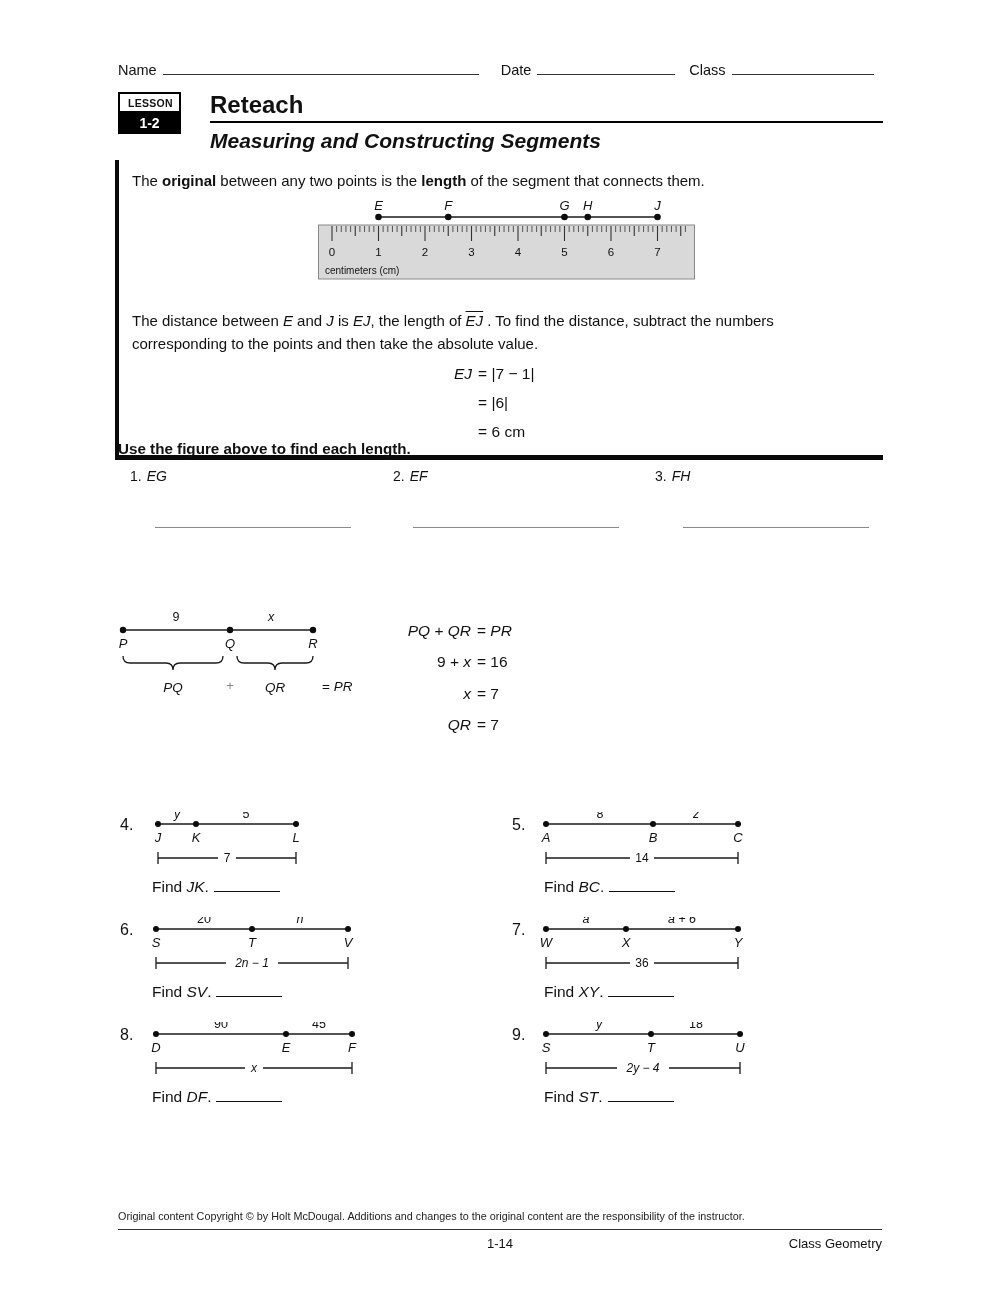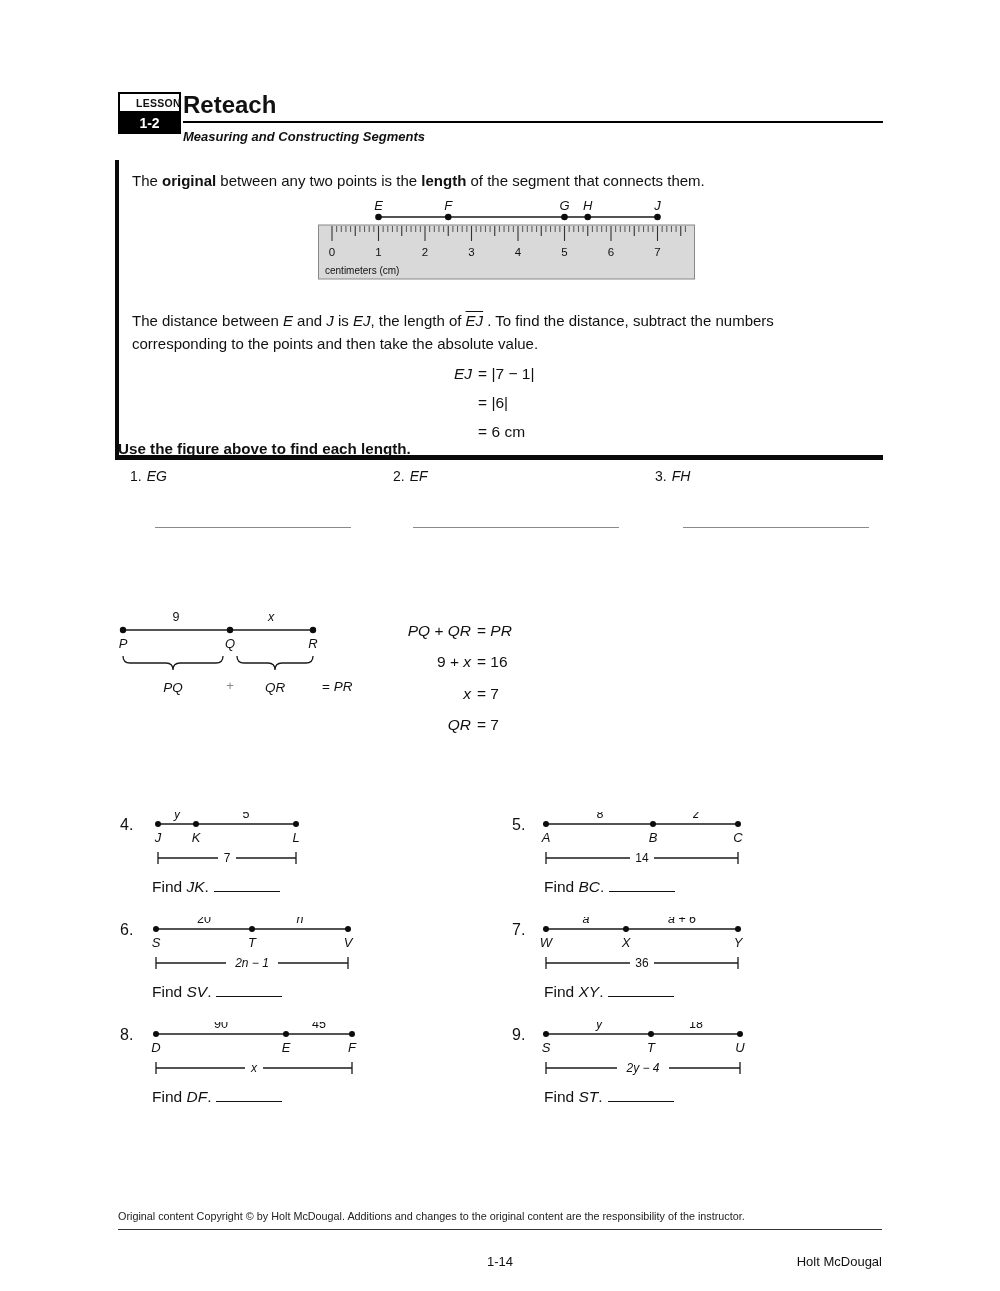--- a/index.html
+++ b/index.html
@@ -14,26 +14,26 @@
   .hdr { position:absolute; top:62px; left:118px; width:764px; display:flex; align-items:baseline; font-size:14.5px; }
   .uline { display:inline-block; border-bottom:1.2px solid #333; height:13px; margin-left:6px; }
   .u-name { width:316px; }
   .u-date { width:138px; }
   .u-class { width:142px; }
   .gap22 { width:22px; } .gap14 { width:14px; }
 
   
   .lesson-row { position:absolute; top:92px; left:118px; width:765px; display:flex; }
   .badge { width:63px; }
-  .badge-top { border:2px solid #000; background:#fff; font-size:10.5px; font-weight:bold; text-align:left; padding:3px 16px 2px; letter-spacing:.3px; }
+  .badge-top { border:2px solid #000; background:#fff; font-size:10.5px; font-weight:bold; text-align:left; padding:3px 8px 2px; letter-spacing:.3px; }
   .badge-bot { background:#000; color:#fff; font-size:14px; font-weight:bold; text-align:center; padding:2px 0 3px; }
-  .title-col { flex:1; margin-left:2px; }
+  .title-col { flex:1; margin-left:29px; }
   .rt-title { font-size:24px; font-weight:bold; line-height:1.05; }
   .title-rule { height:0; border-top:2px solid #000; margin-top:4px; }
-  .rt-sub { font-size:13px; font-weight:bold; font-style:italic; margin-top:6px; }
+  .rt-sub { font-size:21px; font-weight:bold; font-style:italic; margin-top:6px; }
 
   
   .intro { position:absolute; top:160px; left:115px; width:768px; border-left:4px solid #0a0a0a; border-bottom:5px solid #0a0a0a; padding:10px 0 14px 13px; }
   .intro-p { font-size:15px; line-height:1.5; }
   .intro-p2 { font-size:15px; line-height:1.55; width:660px; margin-top:23px; }
   .ruler-wrap { margin:7px 0 6px 186px; width:380px; }
   .mgrid { display:grid; grid-template-columns:auto auto; column-gap:6px; row-gap:11px; justify-content:start; font-size:15.5px; margin:10px 0 0 322px; }
   .mgrid .lc { text-align:right; }
   .ex-mgrid { display:grid; grid-template-columns:minmax(76px,auto) auto; column-gap:6px; row-gap:9px; justify-content:start; font-size:15.5px; margin-top:8px; }
   .ex-mgrid .lc { text-align:right; }
@@ -57,21 +57,21 @@
   .p8 { left:120px; top:1022px; } .p9 { left:512px; top:1022px; }
   .prob-top { display:flex; align-items:flex-start; }
   .prob-num { width:26px; font-size:16px; padding-top:4px; }
   .find-row { margin:8px 0 0 32px; font-size:15.5px; }
   .blank { display:inline-block; width:66px; height:12px; border-bottom:1.6px solid #111; margin-left:5px; }
 
   
   .footer { position:absolute; top:1210px; left:118px; width:764px; }
   .copy { font-size:10.8px; color:#222; }
   .foot-rule { border-top:1.2px solid #333; margin-top:7px; }
-  .foot-row { position:relative; margin-top:24px; font-size:13px; height:18px; }
+  .foot-row { position:relative; margin-top:6px; font-size:13px; height:18px; }
   .pageno { position:absolute; left:0; right:0; text-align:center; }
   .brand { position:absolute; right:0; }
 
   
   svg text { font-family:"Liberation Sans", sans-serif; fill:#111; }
   .tx-top { font-size:12.5px; text-anchor:middle; }
   .tx-pt { font-size:13px; font-style:italic; text-anchor:middle; }
   .tx-tot { font-size:12px; text-anchor:middle; }
   .tx-num { font-size:11.5px; text-anchor:middle; }
   .tx-unit { font-size:10px; text-anchor:start; }
@@ -82,20 +82,30 @@
   .mk { stroke:#1a1a1a; stroke-width:1.3; }
   .dot { fill:#0c0c0c; }
   .brace { fill:none; stroke:#1a1a1a; stroke-width:1.3; }
   .plus { font-size:13px; fill:#888; text-anchor:middle; }
 </style>
 </head>
 <body>
 
 <div class="page">
 
+  <div class="hdr">
+    <span>Name</span>
+    <span class="uline u-name"></span>
+    <span class="gap22"></span>
+    <span>Date</span>
+    <span class="uline u-date"></span>
+    <span class="gap14"></span>
+    <span>Class</span>
+    <span class="uline u-class"></span>
+  </div>
 
   <div class="lesson-row">
     <div class="badge">
       <div class="badge-top">LESSON</div>
       <div class="badge-bot">1-2</div>
     </div>
     <div class="title-col">
       <div class="rt-title">Reteach</div>
       <div class="title-rule"></div>
       <div class="rt-sub">Measuring and Constructing Segments</div>
@@ -418,17 +428,17 @@
     <div class="find-row">
       <span><span>Find </span><span class="rt-i">ST</span><span>.</span></span><span class="blank"></span>
     </div>
   </div>
 
   <div class="footer">
     <div class="copy">Original content Copyright © by Holt McDougal. Additions and changes to the original content are the responsibility of the instructor.</div>
     <div class="foot-rule"></div>
     <div class="foot-row">
       <span class="pageno">1-14</span>
-      <span class="brand">Holt McDougal</span>
+      <span class="brand">Class Geometry</span>
     </div>
   </div>
 
 </div>
 
 </body></html>

